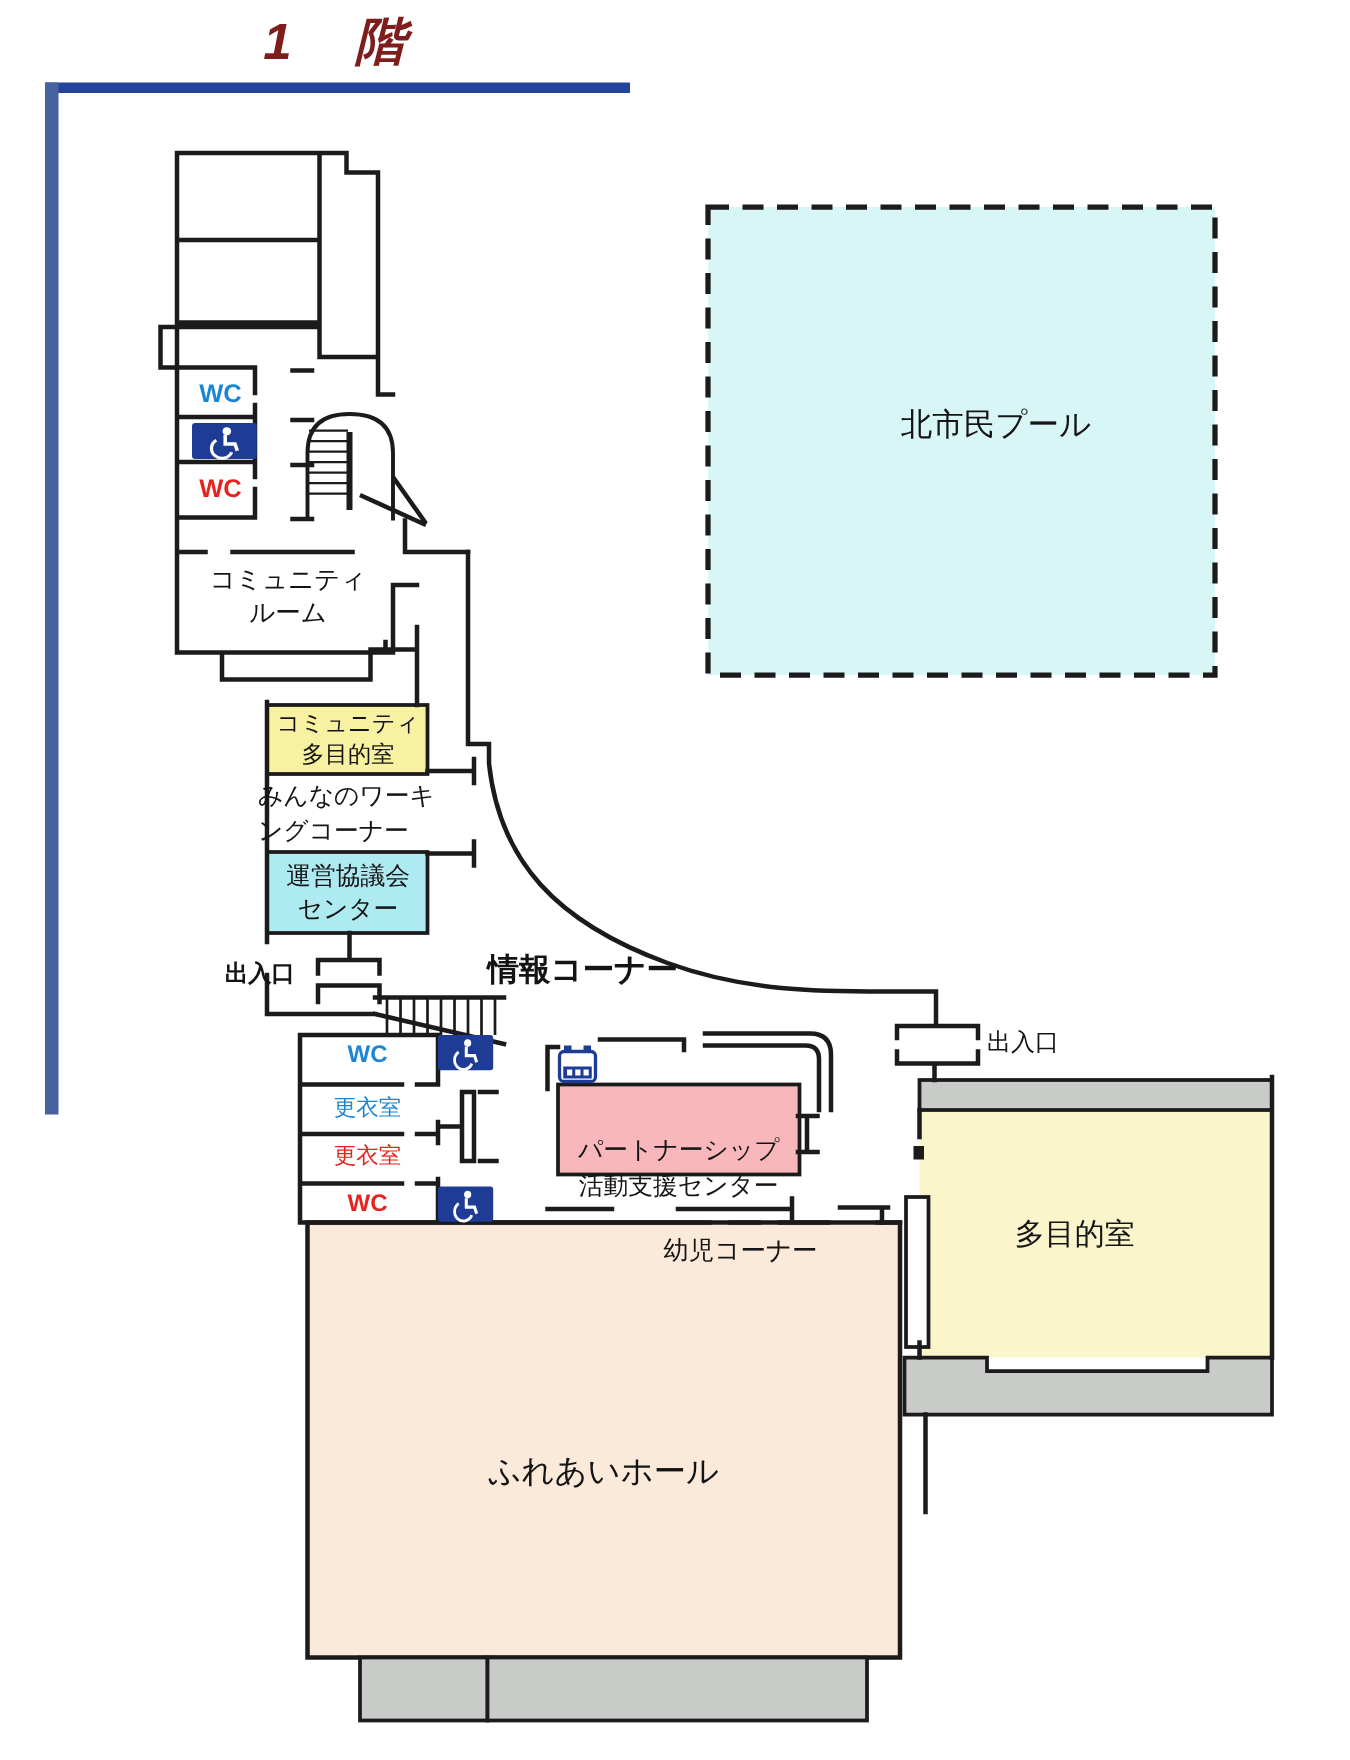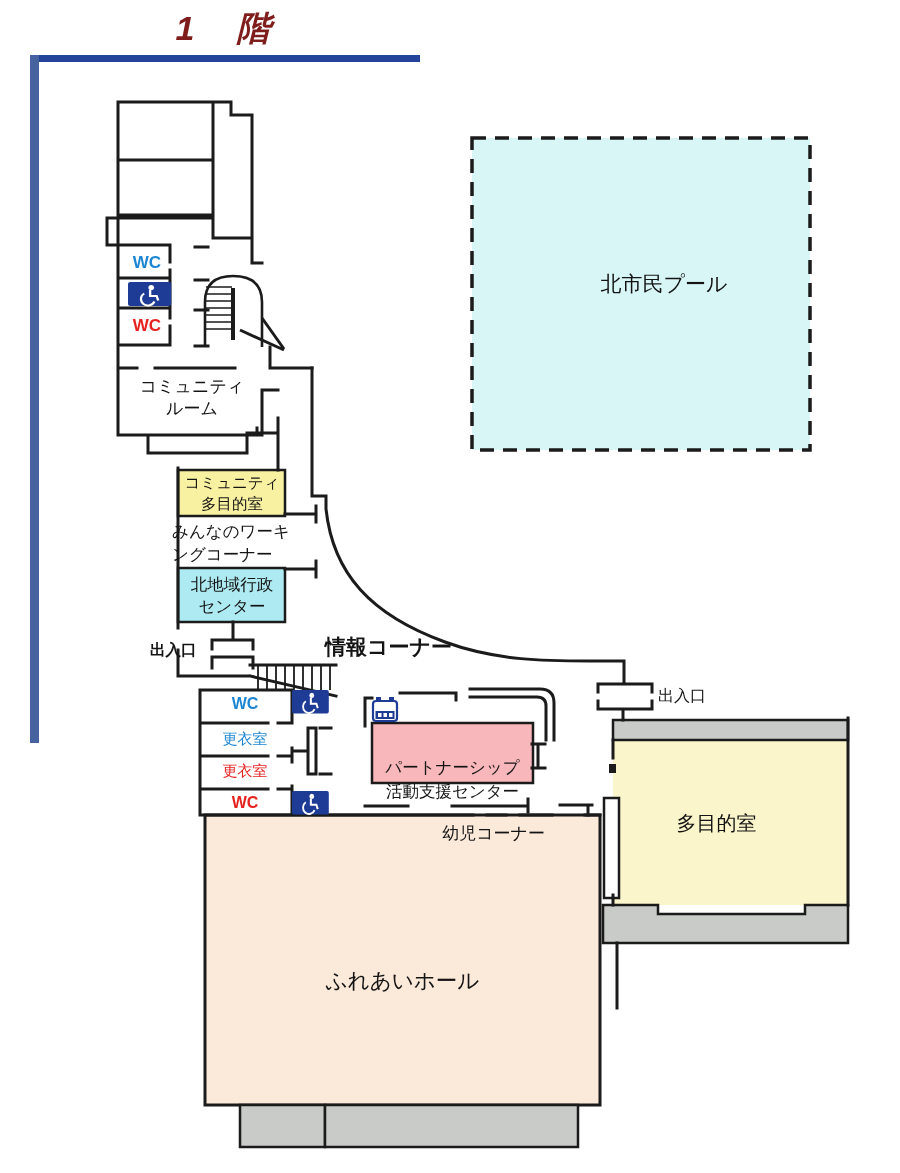--- a/index.html
+++ b/index.html
@@ -140,21 +140,21 @@
     <span class="line">コミュニティ</span>
     <span class="line">多目的室</span>
   </div>
 
   <div class="lbl" style="left:172px;top:520px;font-size:16.5px;line-height:1.4;">
     <span class="line">みんなのワーキ</span>
     <span class="line">ングコーナー</span>
   </div>
 
   <div class="lbl c" style="left:180px;top:573px;width:104px;font-size:16.5px;line-height:1.35;">
-    <span class="line">北地域行政</span>
+    <span class="line">運営協議会</span>
     <span class="line">センター</span>
   </div>
 
   <div class="lbl" style="left:150px;top:640px;font-size:15.5px;font-weight:600;">出入口</div>
 
   <div class="lbl b" style="left:325px;top:633px;font-size:21px;text-align:center;">情報コーナー</div>
 
   <div class="lbl c b blue" style="left:118px;top:252px;width:58px;font-size:17px;">WC</div>
   <div class="lbl c b red" style="left:118px;top:315px;width:58px;font-size:17px;">WC</div>
 

